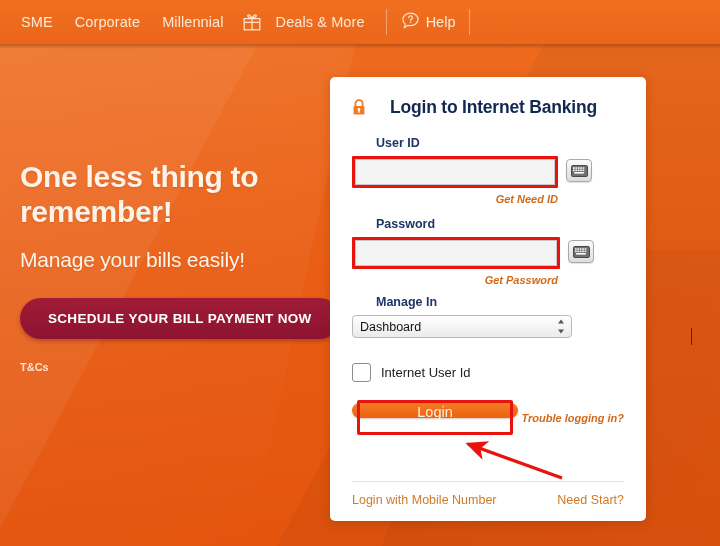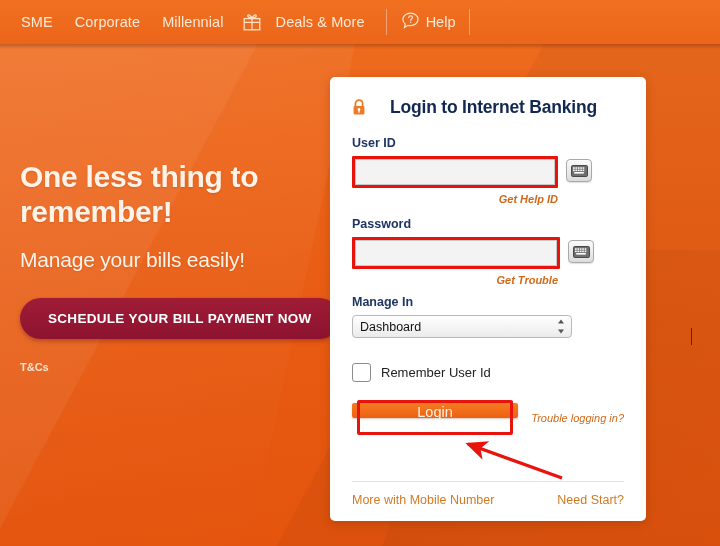--- a/index.html
+++ b/index.html
@@ -149,20 +149,21 @@
     color: #122751;
     font-size: 17.5px;
     font-weight: bold;
     letter-spacing: -0.2px;
   }
   .field-label {
     color: #1f3566;
     font-size: 12.5px;
     font-weight: bold;
     margin-bottom: 6px;
+    margin-left: 24px;
   }
   .field-row {
     display: flex; align-items: flex-start; gap: 8px;
   }
   .hl-box {
     border: 3px solid #e8130c;
     padding: 0;
     line-height: 0;
     border-radius: 1px;
   }
@@ -246,40 +247,40 @@
     position: relative;
   }
   .login-pill-wrap {
     position: relative;
     width: 166px; height: 29px;
   }
   .login-pill {
     position: absolute; left: 0; top: 0;
     width: 166px; height: 15px;
     border: none;
-    border-radius: 2px;
+    border-radius: 14px;
     background: linear-gradient(180deg, #f47b22 0%, #ec6212 100%);
     color: #fdf0e0;
     font-size: 14.5px;
     font-family: "Liberation Sans", sans-serif;
     cursor: pointer;
     box-shadow: 0 1px 2px rgba(130,50,5,0.3);
   }
   .login-hl {
     position: absolute; left: 5px; top: -3px;
     width: 156px; height: 35px;
     border: 3px solid #e8130c;
     border-radius: 2px;
     pointer-events: none;
   }
   .trouble {
     color: #d06a1a;
     font-size: 11px;
     font-style: italic;
-    font-weight: normal;
+    font-weight: bold;
     margin-left: 24px;
     cursor: pointer;
     white-space: nowrap;
   }
   .card-footer {
     position: absolute;
     left: 22px; bottom: 14px;
     width: 272px;
     border-top: 1px solid #e2e2e2;
     padding-top: 11px;
@@ -382,21 +383,21 @@
             <rect x="2" y="4.6" width="1.7" height="1.5"></rect>
             <rect x="4.4" y="4.6" width="1.7" height="1.5"></rect>
             <rect x="6.8" y="4.6" width="1.7" height="1.5"></rect>
             <rect x="9.2" y="4.6" width="1.7" height="1.5"></rect>
             <rect x="11.6" y="4.6" width="1.7" height="1.5"></rect>
             <rect x="3.2" y="7" width="9.6" height="1.6"></rect>
           </g>
         </svg>
       </div>
     </div>
-    <div class="helper-link">Get Help ID</div>
+    <div class="helper-link">Get Need ID</div>
 
     <div class="field-label" style="margin-top:12px;">Password</div>
     <div class="field-row">
       <div class="hl-box">
         <input class="txt-input pw-input" type="password" placeholder="" style="">
       </div>
       <div class="kbd-btn">
         <svg width="17" height="12" viewBox="0 0 17 12">
           <rect x="0.5" y="0.5" width="16" height="11" rx="1.3" fill="#6f6f6f" stroke="#4a4a4a"></rect>
           <g fill="#ffffff">
@@ -408,48 +409,48 @@
             <rect x="2" y="4.6" width="1.7" height="1.5"></rect>
             <rect x="4.4" y="4.6" width="1.7" height="1.5"></rect>
             <rect x="6.8" y="4.6" width="1.7" height="1.5"></rect>
             <rect x="9.2" y="4.6" width="1.7" height="1.5"></rect>
             <rect x="11.6" y="4.6" width="1.7" height="1.5"></rect>
             <rect x="3.2" y="7" width="9.6" height="1.6"></rect>
           </g>
         </svg>
       </div>
     </div>
-    <div class="helper-link">Get Trouble</div>
+    <div class="helper-link">Get Password</div>
 
     <div class="field-label" style="margin-top:9px;">Manage In</div>
     <div class="select-wrap">
       <select class="sel" id="start-in-select"><option value="Dashboard">Dashboard</option><option value="Accounts">Accounts</option><option value="Payments">Payments</option><option value="Cards">Cards</option></select>
       <span class="sel-arrows">
         <svg width="8" height="17" viewBox="0 0 8 17">
           <path d="M4 1.4 L7 5.6 L1 5.6 Z" fill="#555"></path>
           <path d="M4 15.6 L7 11.4 L1 11.4 Z" fill="#555"></path>
         </svg>
       </span>
     </div>
 
     <div class="cb-row">
       <div class="cb"></div>
-      <div class="cb-label">Remember User Id</div>
+      <div class="cb-label">Internet User Id</div>
     </div>
 
     <div class="login-row">
       <div class="login-pill-wrap">
         <button class="login-pill">Login</button>
         <div class="login-hl"></div>
       </div>
       <div class="trouble">Trouble logging in?</div>
     </div>
 
     <div class="card-footer">
-      <div class="foot-link">More with Mobile Number</div>
+      <div class="foot-link">Login with Mobile Number</div>
       <div class="foot-link">Need Start?</div>
     </div>
 
     <div class="caret"></div>
 
   </div>
 
   <svg id="arrow-layer">
     <defs>
       <marker id="ahead" markerWidth="7" markerHeight="7" refX="5.6" refY="3.3" orient="auto">

